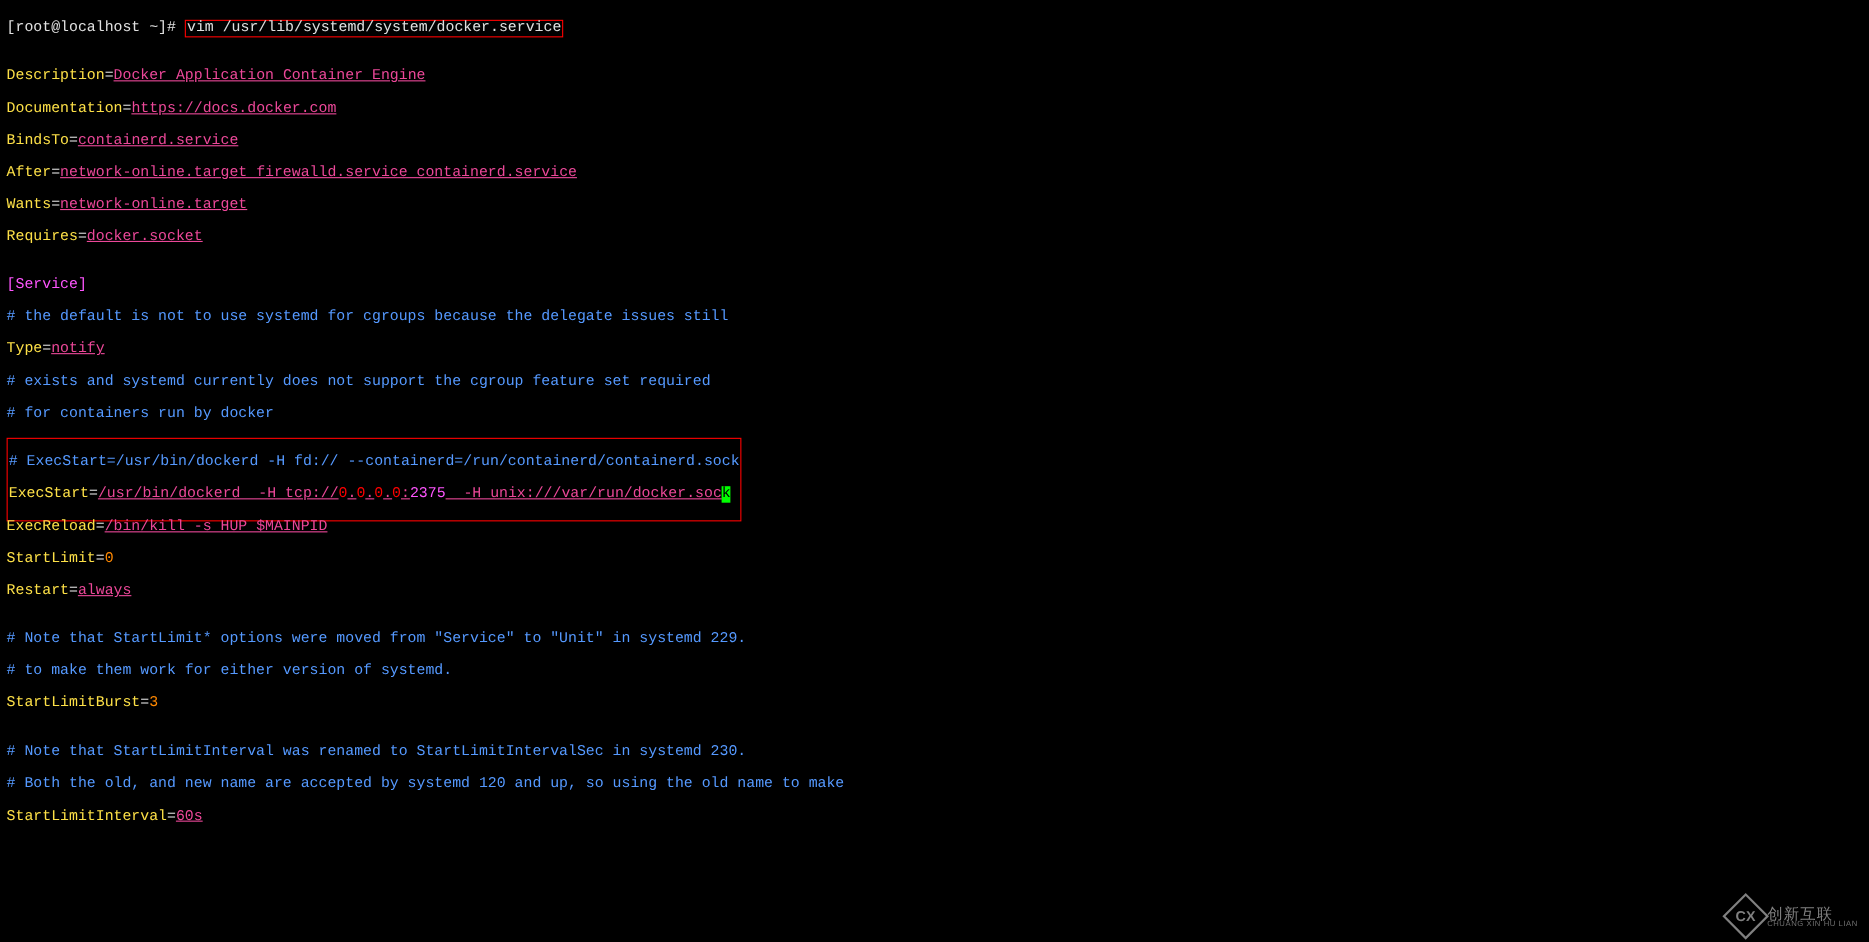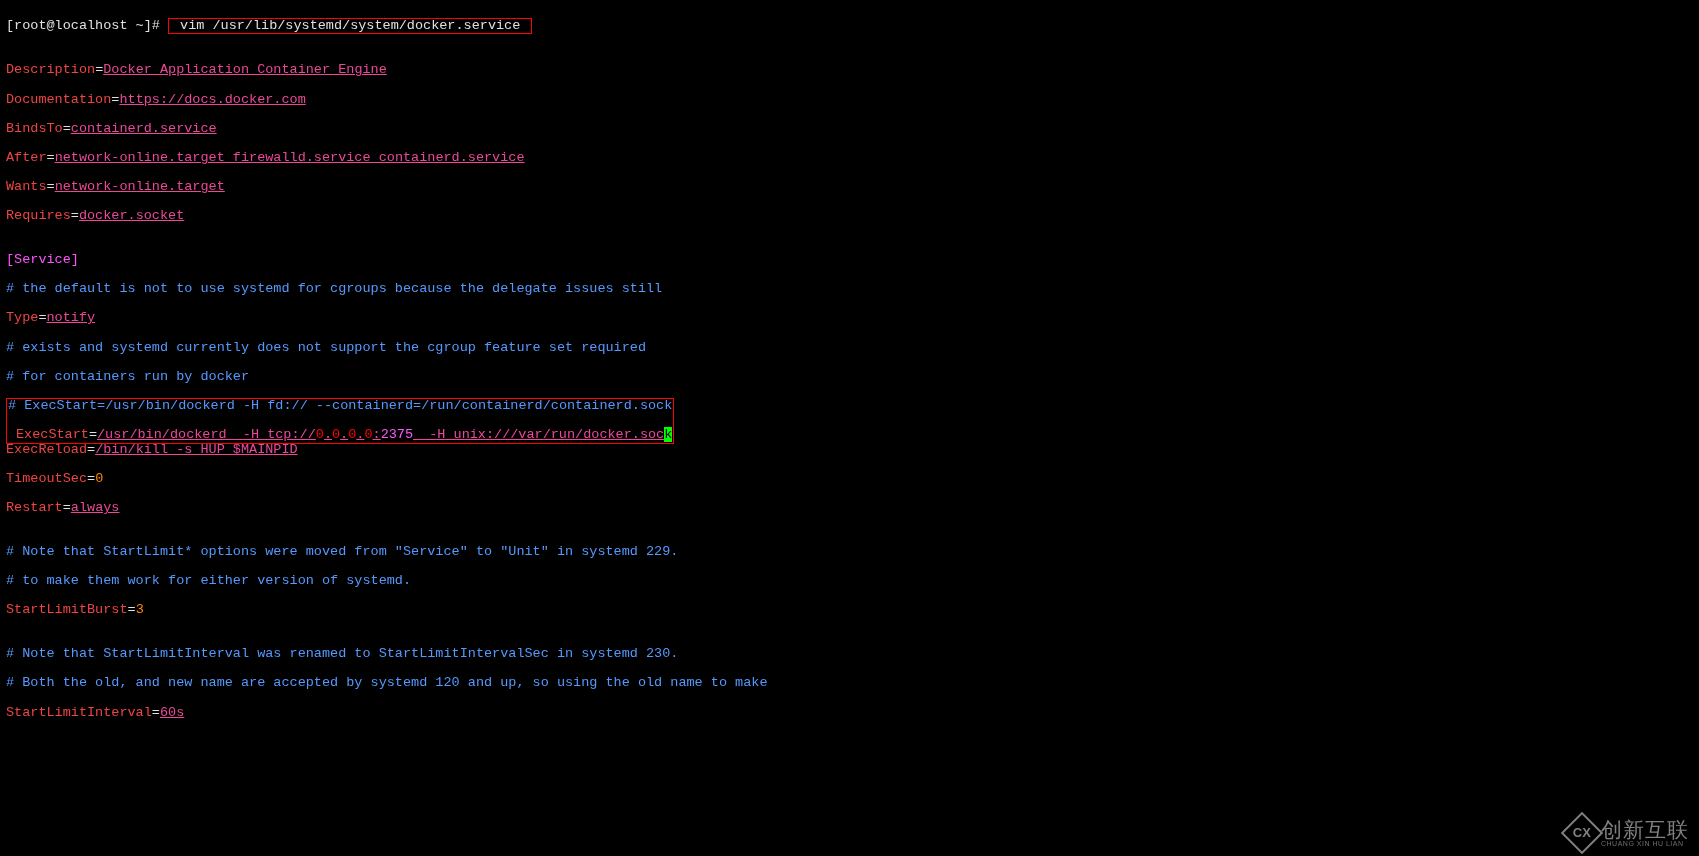--- a/index.html
+++ b/index.html
@@ -15,43 +15,42 @@
     line-height: 14.6px;
   }
   .terminal {
     padding: 4px 6px;
     white-space: pre;
   }
   .line { display: block; }
   .prompt { color: #e0e0e0; }
   .cmd { color: #e0e0e0; }
   .section { color: #ff55ff; }
-  .key { color: #ef4444; }
+  .key { color: #fde047; }
   .eq { color: #e0e0e0; }
   .val { color: #ec4899; text-decoration: underline; }
   .comment { color: #5599ff; }
   .reddot { color: #ff0000; }
   .port { color: #ff55ff; }
   .orange { color: #ff8800; }
   .cursor-block {
     background: #00ff00;
     color: #000000;
   }
   .boxed-cmd {
     border: 1.5px solid #ff0000;
     display: inline-block;
-    padding: 0 11px;
+    padding: 0 1px;
     margin-top:-1px;
   }
   .boxed-lines {
     border: 1.5px solid #ff0000;
     display: inline-block;
-    padding: 0 1px;
+    padding: 15px 1px;
     margin: -1px 0;
-    text-align: right;
   }
   .watermark {
     position: absolute;
     bottom: 8px;
     right: 10px;
     color: #808080;
     font-family: "Microsoft YaHei", sans-serif;
     font-size: 16px;
     display: flex;
     align-items: center;
@@ -65,21 +64,21 @@
     display:flex;
     align-items:center;
     justify-content:center;
   }
   .watermark .logo-inner{
     transform: rotate(-45deg);
     font-weight:bold;
     font-size:13px;
   }
   .watermark .txt-block{ display:flex; flex-direction:column; line-height:1; }
-  .watermark .big { font-size:21px; letter-spacing:1px;}
+  .watermark .big { font-size:14px; letter-spacing:1px;}
   .watermark .small { font-size:7px; letter-spacing:0.5px; color:#707070;}
 </style>
 </head>
 <body>
 
 <div class="terminal">
 <span class="line"><span class="prompt">[root@localhost ~]# </span><span class="boxed-cmd"><span class="cmd">vim /usr/lib/systemd/system/docker.service</span></span></span>
 <span class="line"></span>
 <span class="line"><span class="key">Description</span><span class="eq">=</span><span class="val">Docker Application Container Engine</span></span>
 <span class="line"><span class="key">Documentation</span><span class="eq">=</span><span class="val">https://docs.docker.com</span></span>
@@ -89,21 +88,21 @@
 <span class="line"><span class="key">Requires</span><span class="eq">=</span><span class="val">docker.socket</span></span>
 <span class="line"></span>
 <span class="line section">[Service]</span>
 <span class="line comment"># the default is not to use systemd for cgroups because the delegate issues still</span>
 <span class="line"><span class="key">Type</span><span class="eq">=</span><span class="val">notify</span></span>
 <span class="line comment"># exists and systemd currently does not support the cgroup feature set required</span>
 <span class="line comment"># for containers run by docker</span>
 <span class="boxed-lines"><span class="line comment"># ExecStart=/usr/bin/dockerd -H fd:// --containerd=/run/containerd/containerd.sock</span>
 <span class="line"><span class="key">ExecStart</span><span class="eq">=</span><span class="val">/usr/bin/dockerd  -H tcp://</span><span class="reddot">0</span><span class="val">.</span><span class="reddot">0</span><span class="val">.</span><span class="reddot">0</span><span class="val">.</span><span class="reddot">0</span><span class="val">:</span><span class="port">2375</span><span class="val">  -H unix:///var/run/docker.soc</span><span class="cursor-block">k</span></span></span>
 <span class="line"><span class="key">ExecReload</span><span class="eq">=</span><span class="val">/bin/kill -s HUP $MAINPID</span></span>
-<span class="line"><span class="key">TimeoutSec</span><span class="eq">=</span><span class="orange">0</span></span>
+<span class="line"><span class="key">StartLimit</span><span class="eq">=</span><span class="orange">0</span></span>
 <span class="line"><span class="key">Restart</span><span class="eq">=</span><span class="val">always</span></span>
 <span class="line"></span>
 <span class="line comment"># Note that StartLimit* options were moved from "Service" to "Unit" in systemd 229.</span>
 <span class="line comment"># to make them work for either version of systemd.</span>
 <span class="line"><span class="key">StartLimitBurst</span><span class="eq">=</span><span class="orange">3</span></span>
 <span class="line"></span>
 <span class="line comment"># Note that StartLimitInterval was renamed to StartLimitIntervalSec in systemd 230.</span>
 <span class="line comment"># Both the old, and new name are accepted by systemd 120 and up, so using the old name to make</span>
 <span class="line"><span class="key">StartLimitInterval</span><span class="eq">=</span><span class="val">60s</span></span>
 <span class="line"></span>

